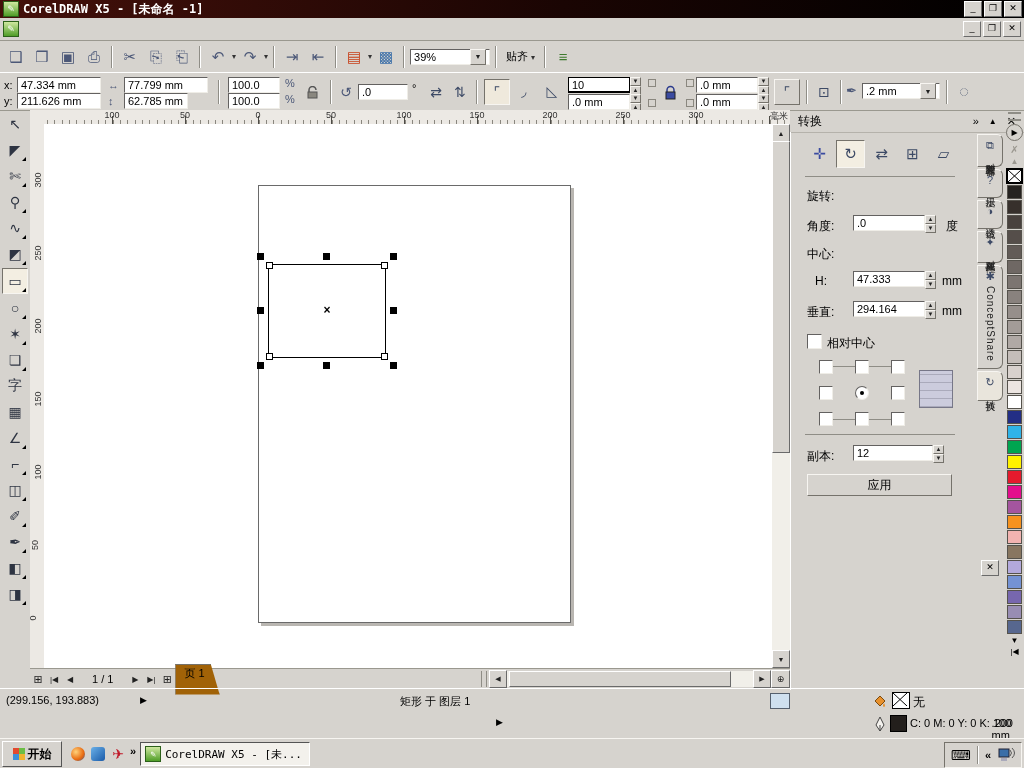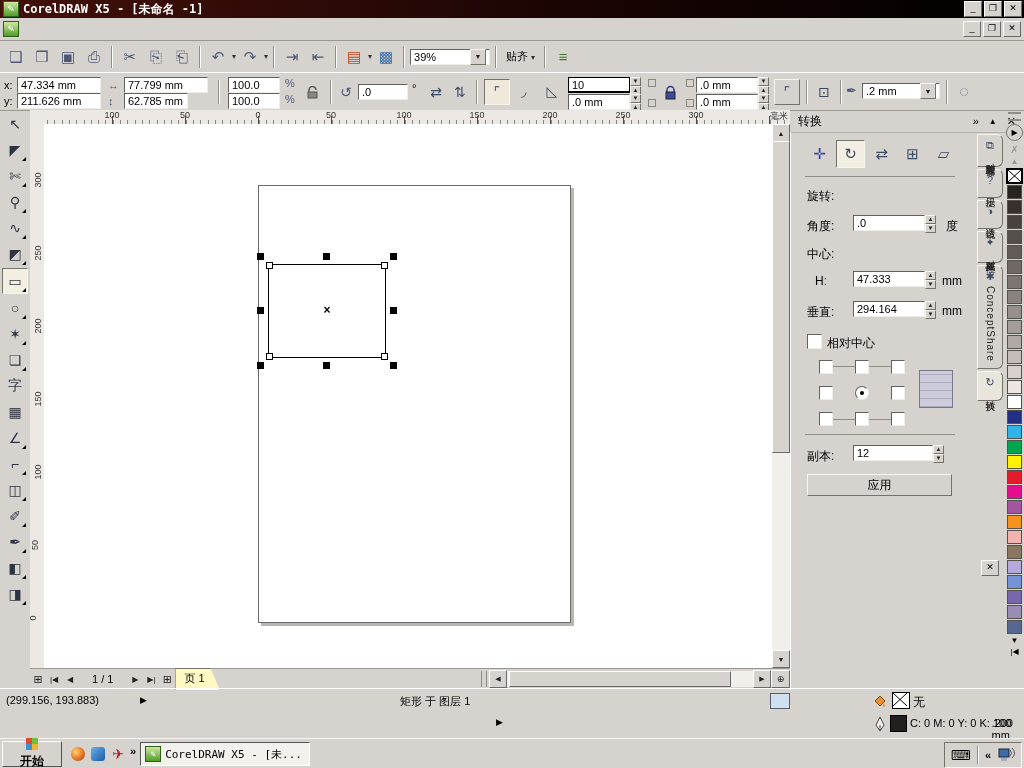--- a/index.html
+++ b/index.html
@@ -84,29 +84,29 @@
   .dtab .dico{font-size:11px;color:#3d4a66;}
   .dtab.active{background:#e9e5dc;}
   
   #palette{left:1005px;top:110px;width:19px;height:580px;}
   .swatch{width:15px;height:14px;margin:1px auto 0 auto;border:1px solid #55524c;box-sizing:border-box;}
   #nocolor{width:17px;height:16px;margin:2px auto 0 auto;background:#fff;border:2px solid #000;position:relative;box-sizing:border-box;}
   #nocolor svg{position:absolute;left:0;top:0;}
   
   #pagenav{left:30px;top:668px;width:760px;height:20px;display:flex;align-items:center;border-top:1px solid #9a988f;}
   .nav-ico{width:16px;height:16px;display:flex;align-items:center;justify-content:center;font-size:8px;color:#222;}
-  #pagetab{height:18px;background:#fef9c3;border:1px solid #75726b;border-bottom:none;display:flex;align-items:center;
-           padding:0 14px 3px 8px;clip-path:polygon(0 0,calc(100% - 9px) 0,100% 100%,0 100%);font-size:11px;}
+  #pagetab{height:18px;background:#a16207;border:1px solid #75726b;border-bottom:none;display:flex;align-items:center;
+           padding:0 14px 12px 8px;clip-path:polygon(0 0,calc(100% - 9px) 0,100% 100%,0 100%);font-size:11px;}
   
   #status1{left:0;top:688px;width:1024px;height:24px;border-top:1px solid #fff;}
   #status2{left:0;top:712px;width:1024px;height:24px;}
   
   #taskbar{left:0;top:738px;width:1024px;height:30px;background:#d6d3ce;border-top:1px solid #f7f5f1;display:flex;align-items:center;}
   #startbtn{width:58px;height:24px;margin-left:2px;background:#d6d3ce;border:1px solid;border-color:#fff #545454 #545454 #fff;
-            display:flex;align-items:center;justify-content:center;gap:3px;font-weight:bold;font-size:12px;flex-direction:column;}
+            display:flex;align-items:center;justify-content:center;gap:3px;font-weight:bold;font-size:12px;}
   .flag{width:12px;height:12px;display:grid;grid-template-columns:6px 6px;grid-template-rows:6px 6px;}
   .ql{width:20px;height:20px;display:flex;align-items:center;justify-content:center;font-size:13px;}
   #taskbtn{width:170px;height:24px;background:#f3f1ec;border:1px solid;border-color:#545454 #fff #fff #545454;
            display:flex;align-items:center;gap:4px;padding:0 4px;box-sizing:border-box;font-family:"DejaVu Sans Mono","Liberation Mono",monospace;font-size:11px;}
   #tray{position:absolute;right:2px;top:3px;height:24px;display:flex;align-items:center;gap:6px;padding:0 6px;
         border:1px solid;border-color:#75726b #f7f5f1 #f7f5f1 #75726b;}
   .vline{width:1px;height:18px;background:#8f8d86;border-right:1px solid #fff;}
 </style>
 </head>
 <body>

